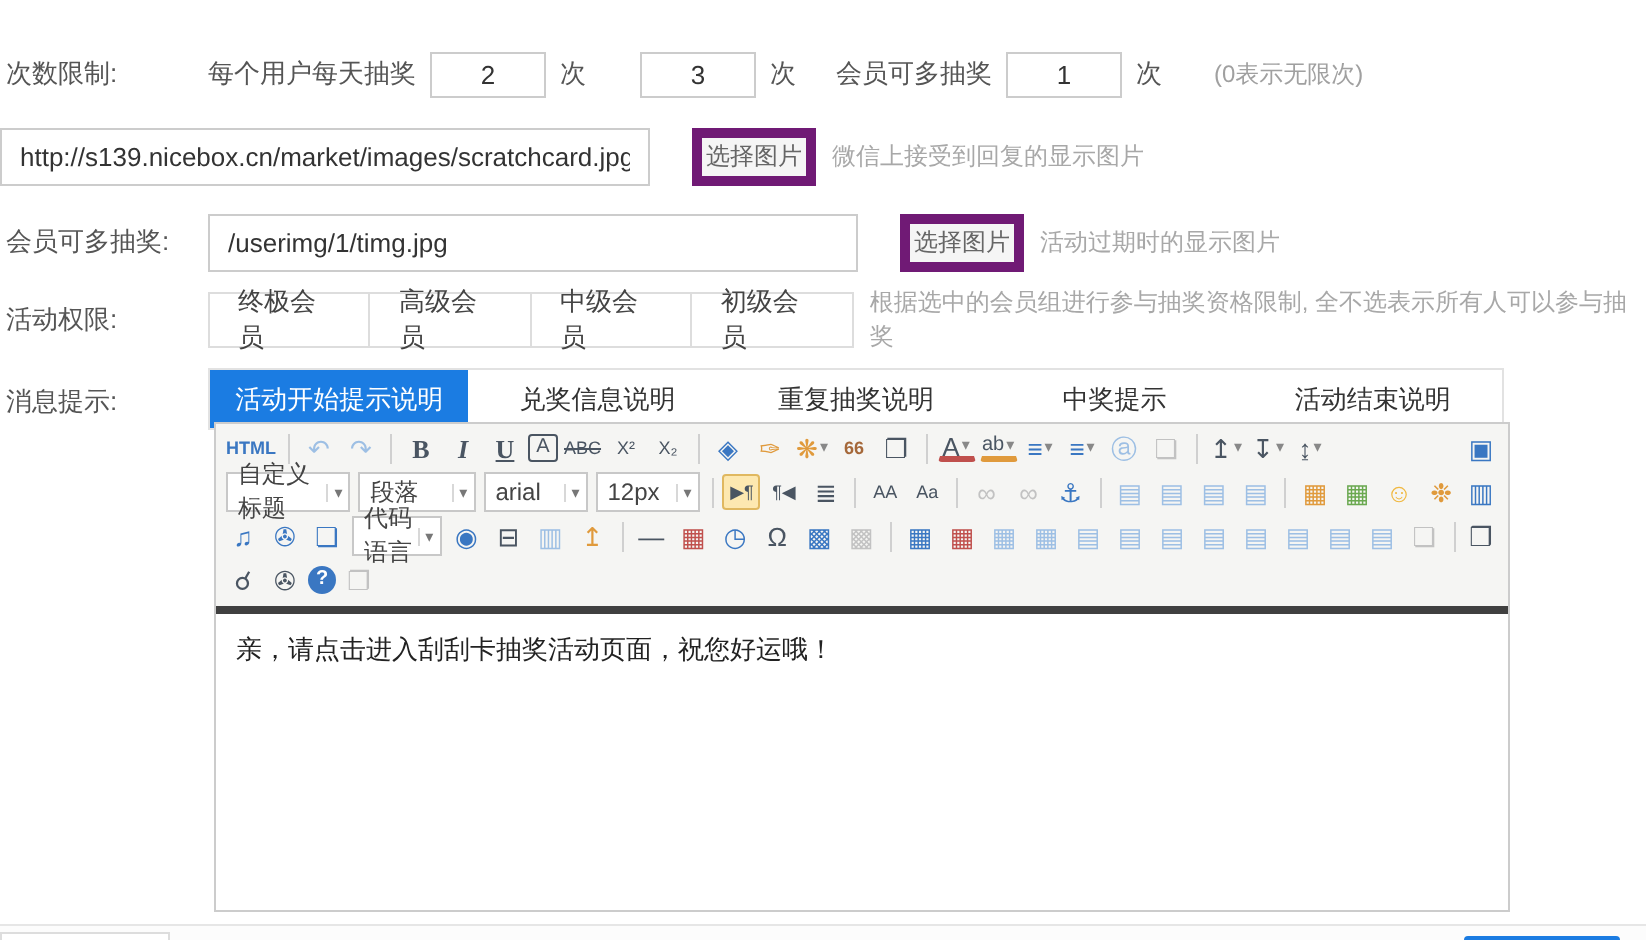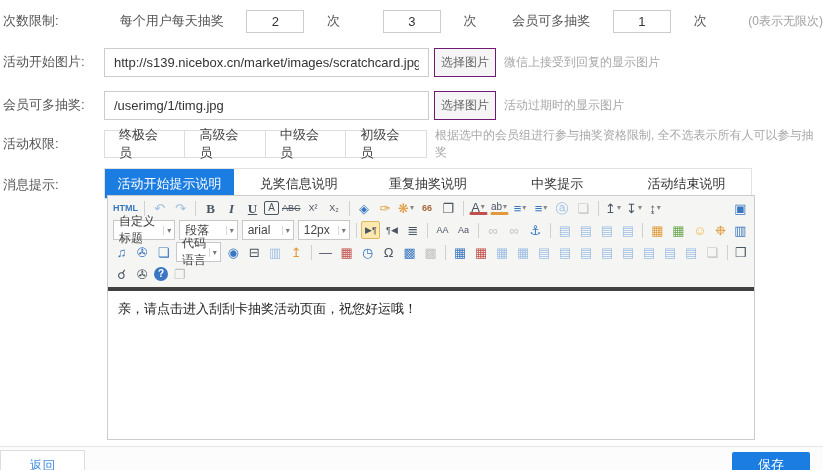--- a/index.html
+++ b/index.html
@@ -1,31 +1,31 @@
 <!DOCTYPE html>
 <html><head>
 <meta charset="utf-8">
 <style>
   * { box-sizing: border-box; margin: 0; padding: 0; }
   html,body { width: 823px; height: 470px; background:#fff; overflow:hidden;
     font-family:"Liberation Sans","DejaVu Sans",sans-serif; font-size:12px; color:#333; }
   .page { position:relative; width:823px; height:470px; }
   .frow { display:flex; align-items:center; }
   .flabel { width:104px; padding-left:3px; flex:none; color:#555; font-size:13px; }
-  .r-limits { margin-top:8px; height:26px;justify-content:space-between; }
+  .r-limits { margin-top:24px; height:26px; }
   .r-limits .lbl { color:#555; font-size:13px; }
   .num-input { width:58px; height:23px; border:1px solid #ccc; text-align:center;
     font-size:13px; color:#333; margin:0 7px; outline:none; font-family:inherit; }
   .unit { color:#555; font-size:13px; margin-right:20px; }
   .note { color:#a0a0a0; font-size:12px; margin-left:6px; }
   .r-img { margin-top:13px; height:30px; }
   .url-input { width:325px; height:29px; border:1px solid #ccc; padding:0 9px;
     font-size:13px; color:#333; outline:none; font-family:inherit; }
-  .pick-btn { height:29px; width:62px; margin-left:5px; background:#f5f5f5;
-    border:1px solid #701a75; color:#666; font-size:12px; display:flex;
+  .pick-btn { height:29px; width:62px; margin-left:21px; background:#f5f5f5;
+    border:5px solid #701a75; color:#666; font-size:12px; display:flex;
     align-items:center; justify-content:center; cursor:pointer;font-family:Liberation Serif, serif; }
   .hint { color:#a8a8a8; font-size:12px; margin-left:8px; }
   .r-perm { margin-top:10px; height:28px; }
   .seg { display:flex; border:1px solid #ddd; height:28px; }
   .seg .opt { padding:0 14px; display:flex; align-items:center; font-size:13px;
     color:#444; border-right:1px solid #ddd; cursor:pointer; background:#fff; }
   .seg .opt:last-child { border-right:none; }
   .r-tabs { margin-top:10px; height:31px; align-items:flex-start; }
   .tabbar { display:flex; width:648px; height:31px; border:1px solid #e2e2e2; background:#fff; }
   .tab { flex:1; display:flex; align-items:center; justify-content:center;
@@ -79,21 +79,20 @@
     <span class="unit">次</span>
     <input class="num-input" value="3" style="">
     <span class="unit">次</span>
     <span class="lbl">会员可多抽奖</span>
     <input class="num-input" value="1" style="">
     <span class="unit">次</span>
     <span class="note">(0表示无限次)</span>
   </div>
 
   <div class="frow r-img">
-    <div class="flabel">活动开始图片:</div>
     <input class="url-input" value="http://s139.nicebox.cn/market/images/scratchcard.jpg" style="">
     <div class="pick-btn">选择图片</div>
     <span class="hint">微信上接受到回复的显示图片</span>
   </div>
 
   <div class="frow r-img">
     <div class="flabel">会员可多抽奖:</div>
     <input class="url-input" value="/userimg/1/timg.jpg" style="">
     <div class="pick-btn">选择图片</div>
     <span class="hint">活动过期时的显示图片</span>

